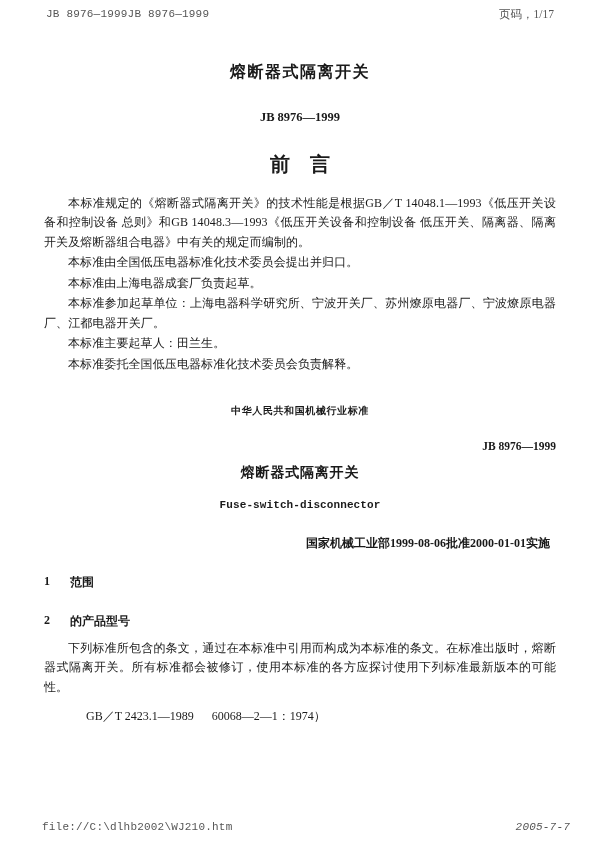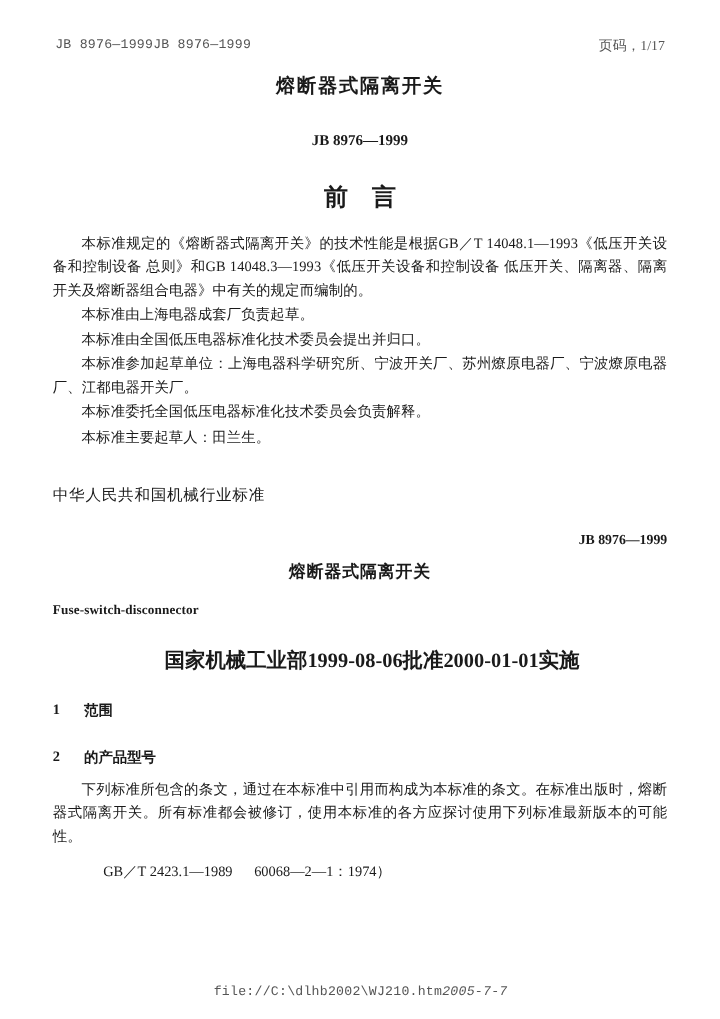--- a/index.html
+++ b/index.html
@@ -28,41 +28,40 @@
     left: 0;
     right: 0;
     height: 16px;
     display: flex;
     justify-content: space-between;
     align-items: center;
     padding: 0 46px;
     box-sizing: border-box;
     font-size: 11px;
     color: #555555;
-    margin-top: 24px;
   }
   .page-header .hdr-left {
     font-family: "Liberation Mono", "DejaVu Sans Mono", monospace;
     letter-spacing: 0.2px;
     white-space: pre;
   }
   .page-header .hdr-right {
     font-family: "Liberation Serif", "DejaVu Serif", serif;
     font-size: 11.5px;
     white-space: pre;
   }
 
   .page-footer {
     position: absolute;
     bottom: 14px;
-    left: 1px;
+    left: 12px;
     right: 0;
     height: 16px;
     display: flex;
-    justify-content: center;
+    justify-content: space-between;
     align-items: center;
     padding: 0 30px;
     box-sizing: border-box;
     font-size: 11px;
     color: #555555;
   }
   .page-footer .ftr-left {
     font-family: "Liberation Mono", "DejaVu Sans Mono", monospace;
     letter-spacing: 0.2px;
     white-space: pre;
@@ -115,52 +114,54 @@
     letter-spacing: 0.1px;
   }
   .foreword-block {
     margin-top: 16px;
   }
   .foreword-block p.body-para + p.body-para {
     margin-top: 1px;
   }
 
   .org-title {
-    font-size: 13px;
-    font-weight: normal;
+    text-align: center;
+    font-size: 10px;
+    font-weight: bold;
     letter-spacing: 0.6px;
     margin-top: 30px;
   }
   .std-no-right {
     text-align: right;
     font-size: 11.5px;
     font-weight: bold;
     margin-top: 22px;
     white-space: pre;
   }
   .std-name-center {
     text-align: center;
     font-size: 14px;
     font-weight: bold;
     letter-spacing: 0.8px;
     margin-top: 12px;
   }
   .std-name-en {
-    text-align: left;
+    text-align: center;
     font-size: 11px;
     font-weight: bold;
     margin-top: 17px;
     letter-spacing: 0.1px;
+    font-family: Liberation Mono, monospace;
   }
 
   .approval-row {
     display: flex;
-    justify-content: center;
+    justify-content: flex-end;
     margin-top: 24px;
-    font-size: 17px;
+    font-size: 12px;
     font-weight: bold;
   }
   .approval-row .appr-left { padding-left: 26px; white-space: pre; }
   .approval-row .appr-right { padding-right: 6px; white-space: pre; }
 
   .clause-heading {
     font-size: 12px;
     font-weight: bold;
     margin-top: 22px;
     display: flex;
@@ -215,25 +216,25 @@
 
   <div class="content">
 
     <div class="doc-title">熔断器式隔离开关</div>
     <div class="doc-std-no">JB 8976—1999</div>
 
     <div class="section-center-title">前    言</div>
 
     <div class="foreword-block">
       <p class="body-para">本标准规定的《熔断器式隔离开关》的技术性能是根据GB／T 14048.1—1993《低压开关设备和控制设备  总则》和GB 14048.3—1993《低压开关设备和控制设备  低压开关、隔离器、隔离开关及熔断器组合电器》中有关的规定而编制的。</p>
+      <p class="body-para">本标准由全国低压电器标准化技术委员会提出并归口。</p>
       <p class="body-para">本标准由上海电器成套厂负责起草。</p>
-      <p class="body-para">本标准由全国低压电器标准化技术委员会提出并归口。</p>
       <p class="body-para">本标准参加起草单位：上海电器科学研究所、宁波开关厂、苏州燎原电器厂、宁波燎原电器厂、江都电器开关厂。</p>
+      <p class="body-para">本标准主要起草人：田兰生。</p>
       <p class="body-para">本标准委托全国低压电器标准化技术委员会负责解释。</p>
-      <p class="body-para">本标准主要起草人：田兰生。</p>
     </div>
 
     <div class="org-title">中华人民共和国机械行业标准</div>
     <div class="std-no-right">JB 8976—1999</div>
     <div class="std-name-center">熔断器式隔离开关</div>
     <div class="std-name-en">Fuse-switch-disconnector</div>
 
     <div class="approval-row">
       <span class="appr-left">国家机械工业部1999-08-06批准</span>
       <span class="appr-right">2000-01-01实施</span>

